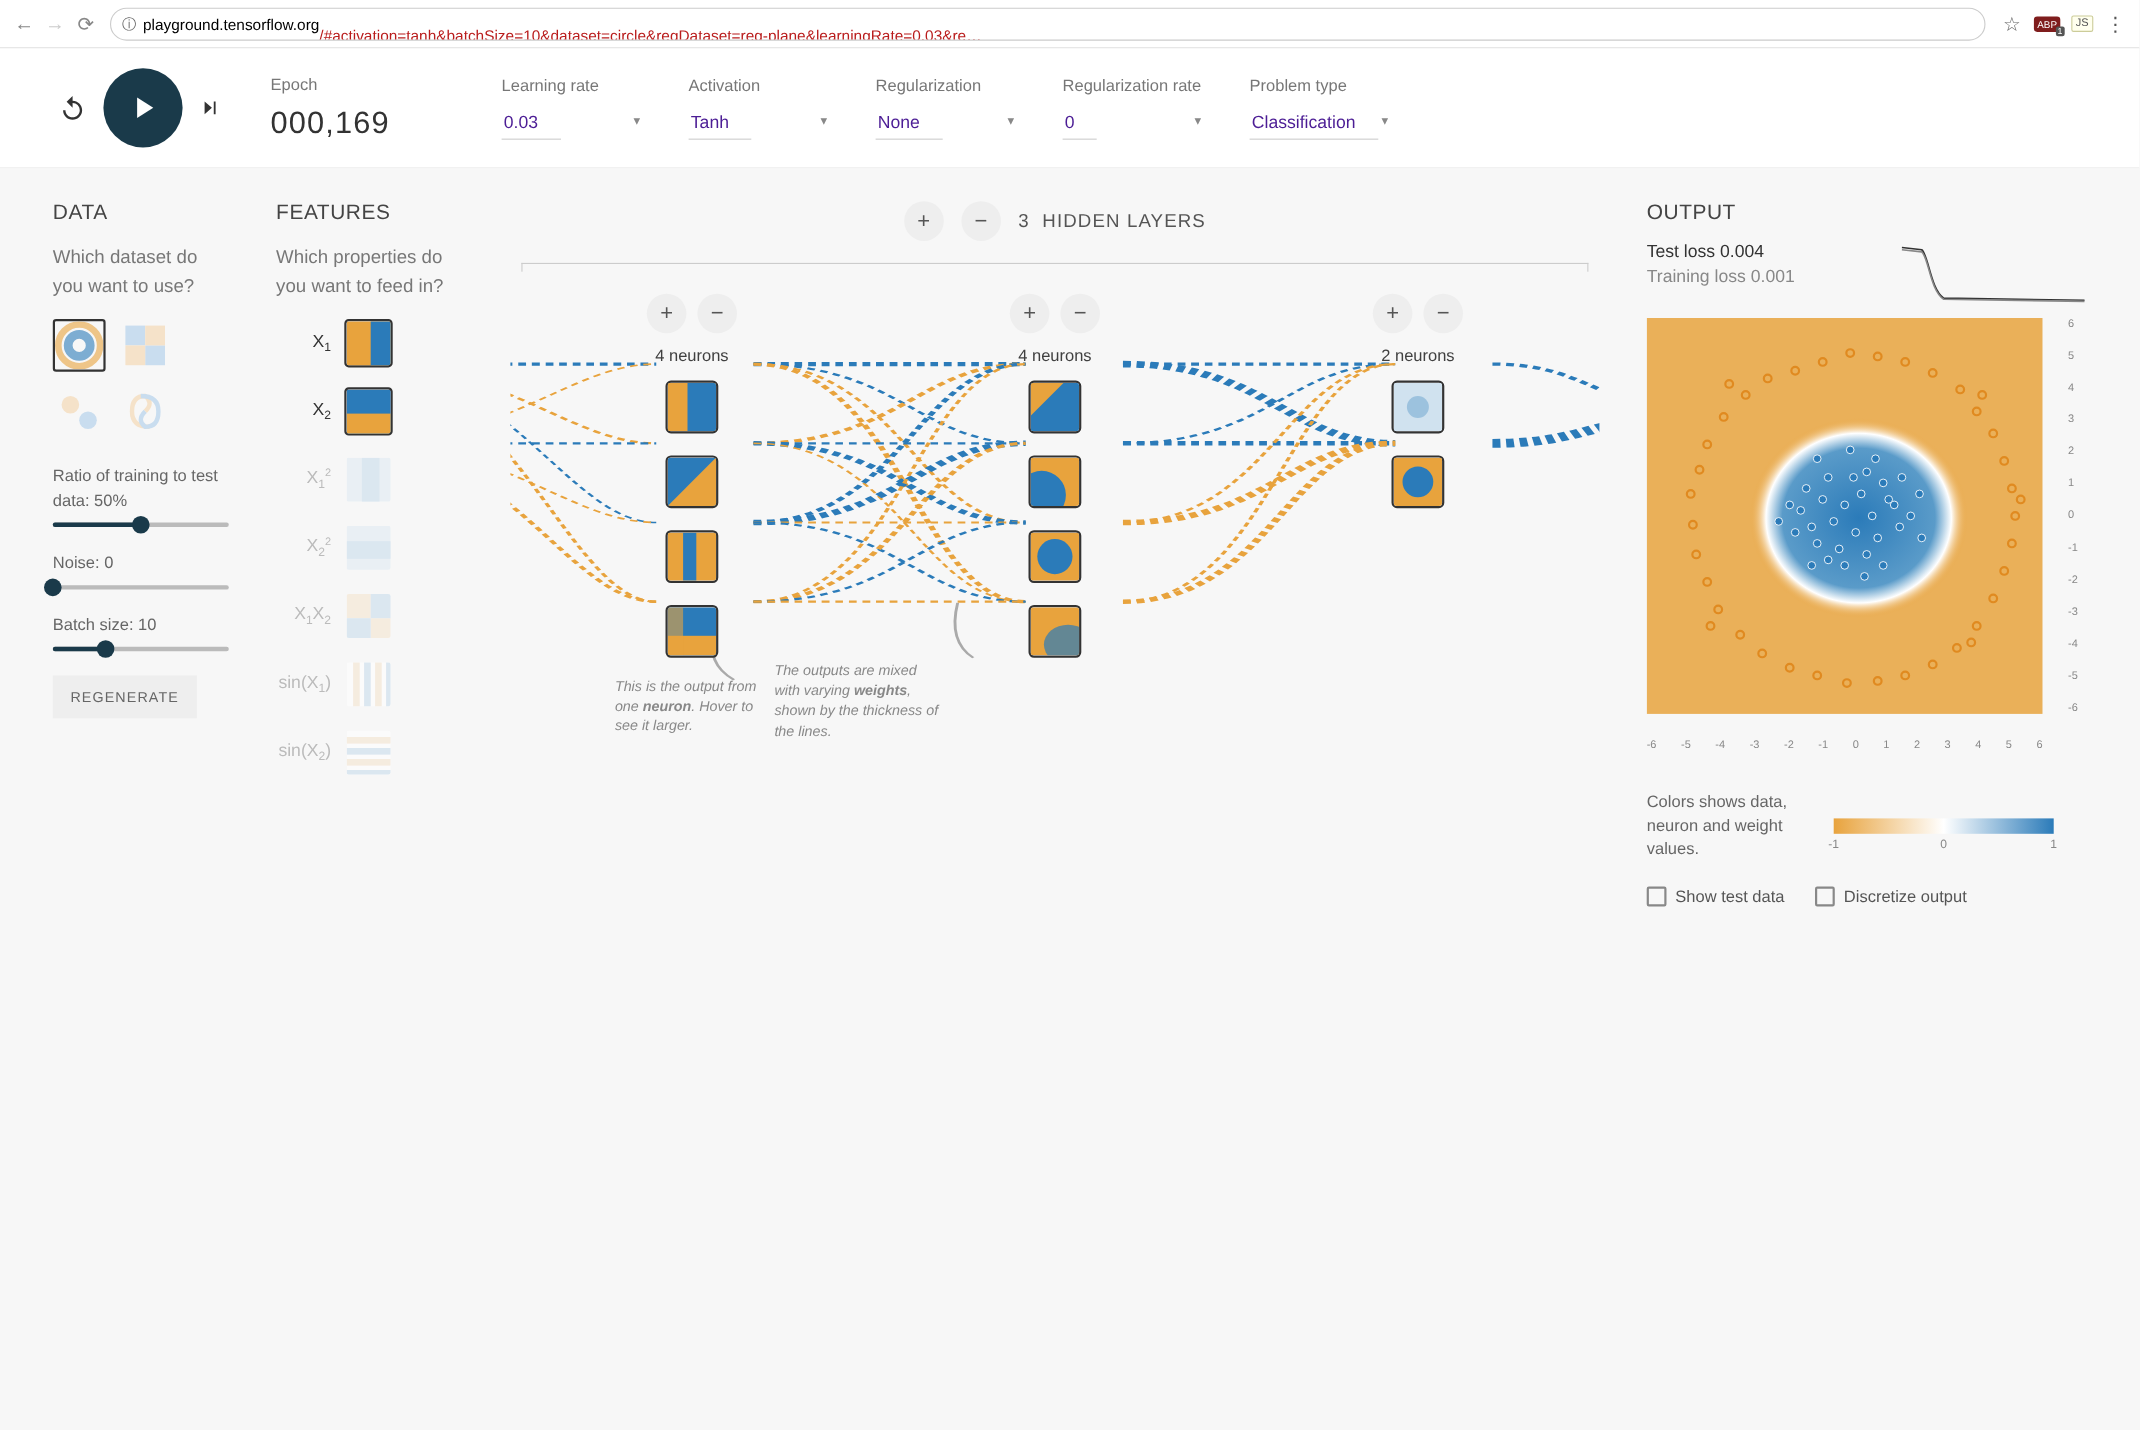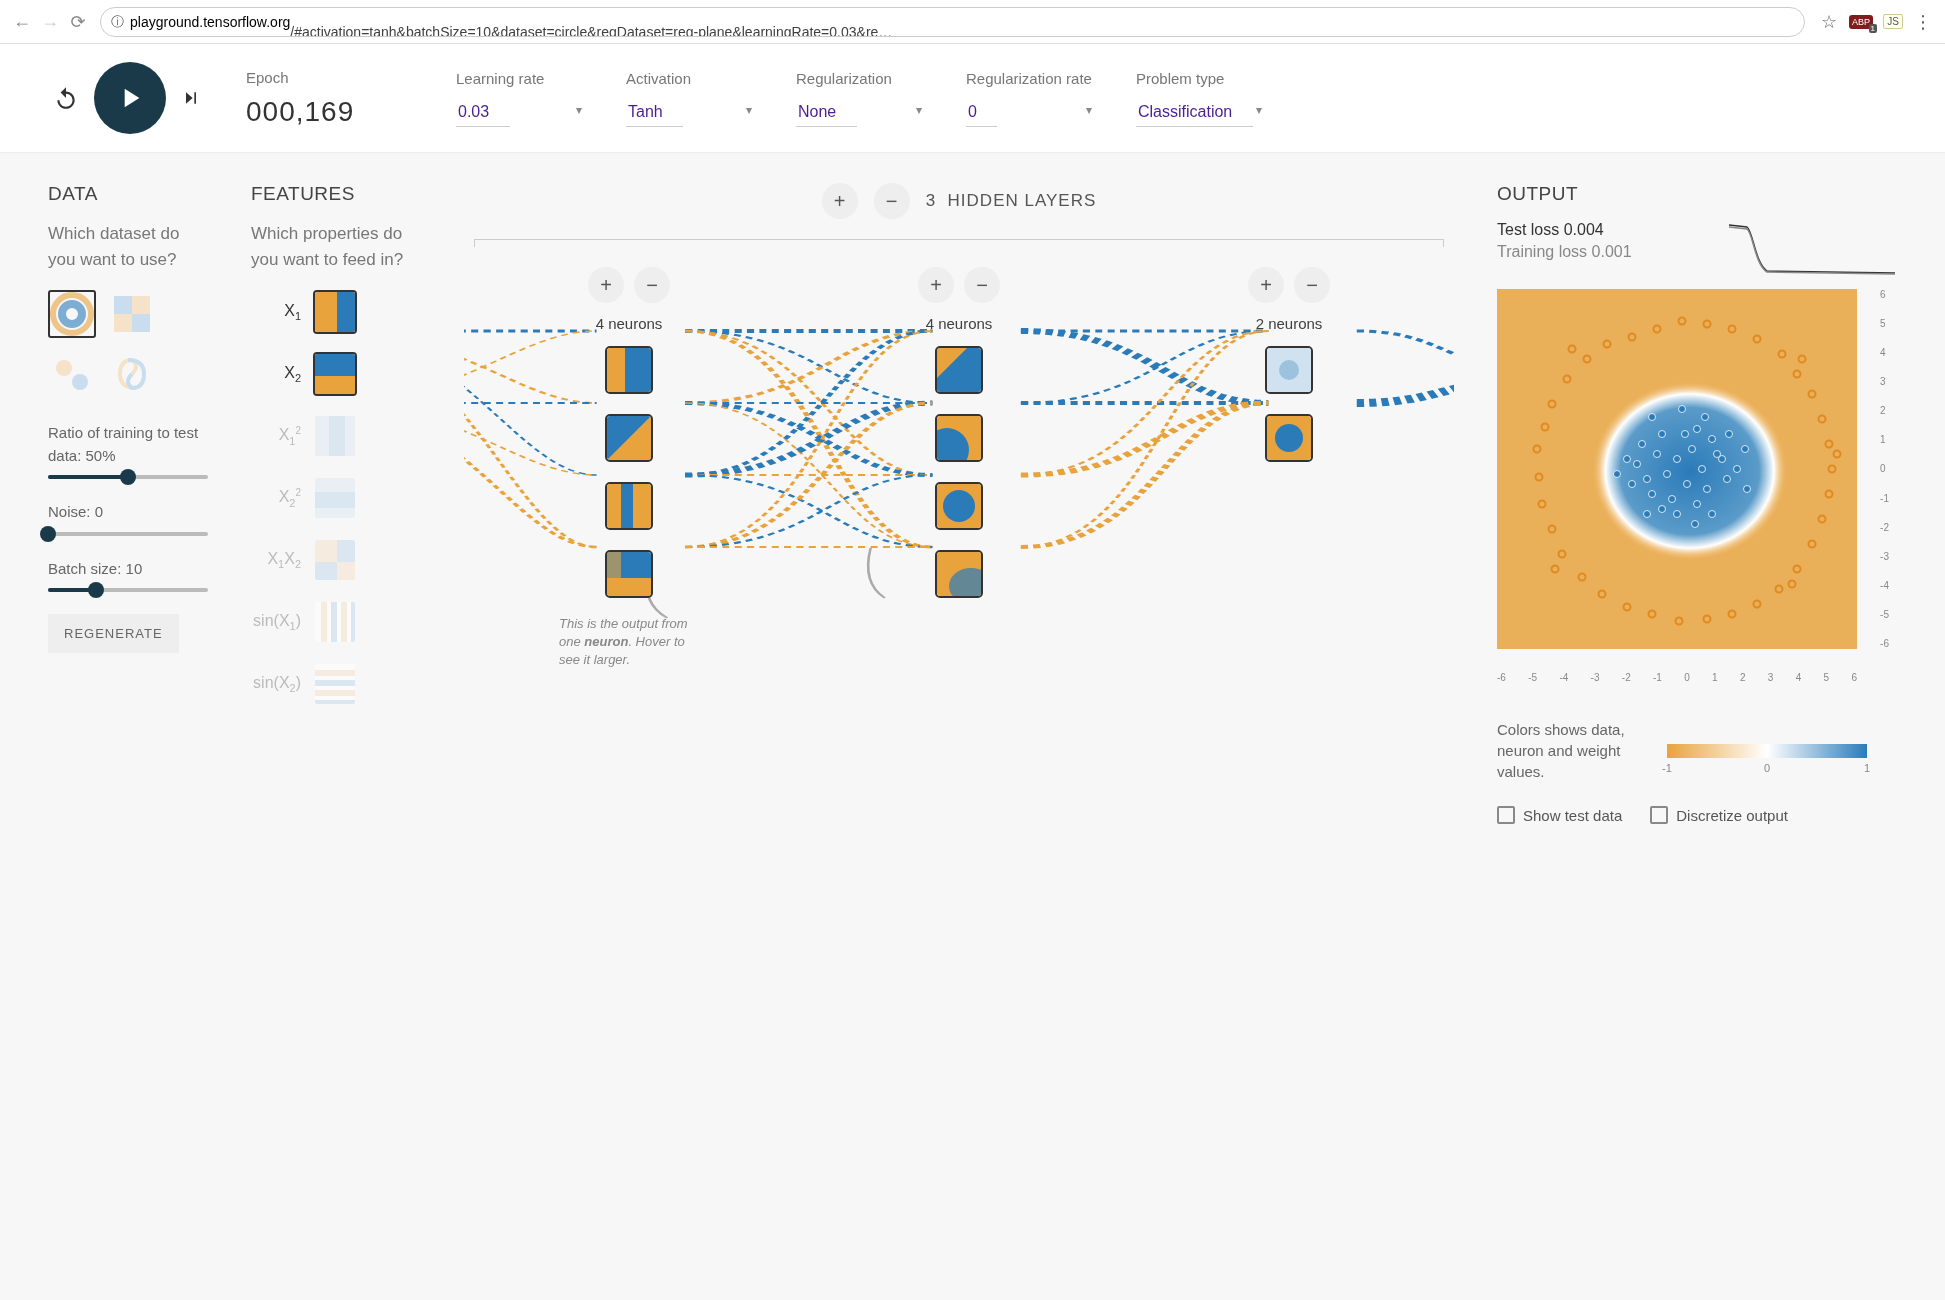--- a/index.html
+++ b/index.html
@@ -5,21 +5,21 @@
 * { box-sizing: border-box; margin: 0; padding: 0; }
 body { font-family: "Helvetica Neue", Arial, sans-serif; background: #f7f7f7; color: #333; }
 
 
 .browser-chrome { background: #fff; height: 44px; display: flex; align-items: center; padding: 0 8px; border-bottom: 1px solid #ddd; }
 .nav-btn { width: 28px; height: 28px; display: flex; align-items: center; justify-content: center; color: #888; cursor: pointer; font-size: 18px; }
 .nav-btn.disabled { color: #ccc; }
 .url-bar { flex: 1; margin: 0 8px; height: 30px; border: 1px solid #ccc; border-radius: 15px; display: flex; align-items: center; padding: 0 10px; font-size: 14px; color: #333; overflow: hidden; }
 .url-bar .info-icon { margin-right: 6px; color: #666; font-size: 13px; }
 .url-bar .domain { color: #000; }
-.url-bar .path { color: #404040; white-space: nowrap; margin-top: 20px; }
+.url-bar .path { color: #b91c1c; white-space: nowrap; margin-top: 20px; }
 .ext-icon { width: 24px; height: 24px; margin: 0 4px; display: flex; align-items: center; justify-content: center; }
 .star-icon { color: #666; font-size: 18px; }
 .abp { background: #7f1d1d; color: #fff; font-size: 9px; font-weight: normal; border-radius: 3px; padding: 2px 3px; position: relative; }
 .abp-badge { position: absolute; bottom: -4px; right: -4px; background: #555; color: #fff; font-size: 8px; padding: 0 2px; border-radius: 2px; }
 .js-ext { background: #ffe; border: 1px solid #cc9; font-size: 10px; padding: 1px 3px; border-radius: 2px; color: #555; }
 .menu-dots { font-size: 18px; color: #555; }
 
 
 .top-bar { background: #fff; padding: 18px 48px; display: flex; align-items: center; gap: 40px; border-bottom: 1px solid #eee; }
 .play-group { display: flex; align-items: center; gap: 10px; }
@@ -395,20 +395,21 @@
             </svg></div>
           <div class="neuron"><svg width="44" height="44">
               <rect width="44" height="44" fill="#e8a33d"></rect>
               <circle cx="22" cy="22" r="14" fill="#2b7bb9"></circle>
             </svg></div>
         </div>
       </div>
 
     <div class="hint" style="left:116
 px; top:432px;left:95px">This is the output from one <b>neuron</b>. Hover to see it larger.</div>
+    <div class="hint" style="top:418px;left:240px">The outputs are mixed with varying <b>weights</b>, shown by the thickness of the lines.</div>
   </div>
 
   <div class="col-output">
     <div class="section-title">OUTPUT</div>
     <div class="loss-row">
       <div>
         <div class="loss-text loss-test"><span>Test loss</span> <span>0.004</span></div>
         <div class="loss-text loss-train"><span>Training loss</span> <span>0.001</span></div>
       </div>
       <svg class="loss-chart" viewBox="0 0 170 56">

